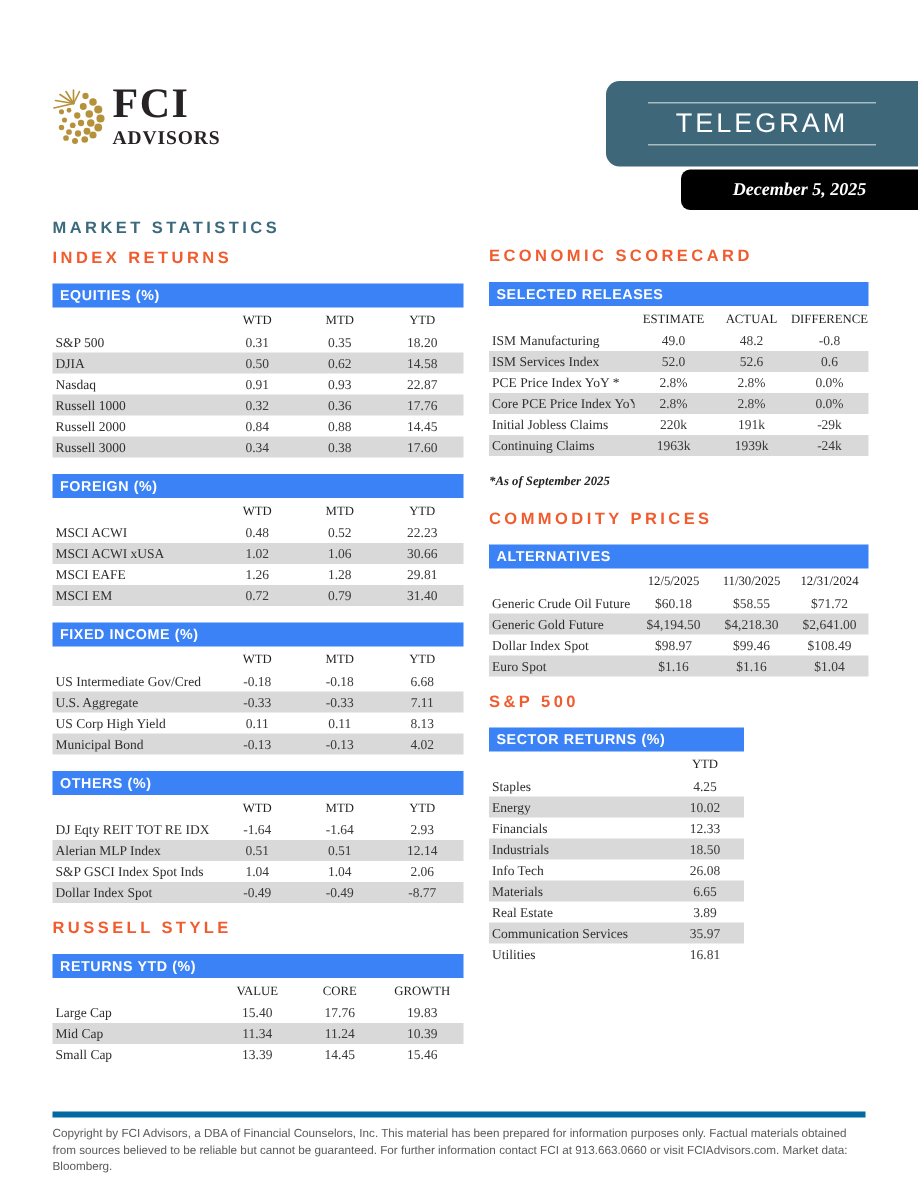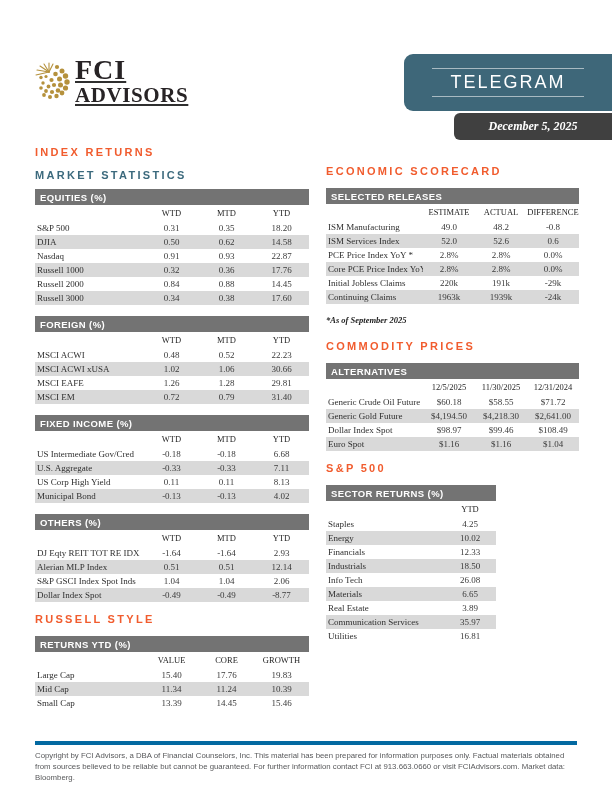--- a/index.html
+++ b/index.html
@@ -1,50 +1,50 @@
 <!DOCTYPE html>
 <html><head>
 <meta charset="utf-8">
 <style>
   html,body{margin:0;padding:0;background:#fff;}
   .page{position:relative;width:612px;height:792px;background:#ffffff;overflow:hidden;
         font-family:"Liberation Sans",sans-serif;color:#2f2f2f;}
 
   
   .header{position:relative;height:146px;}
-  .logo{position:absolute;left:34px;top:56px;display:flex;align-items:center;gap:5px;text-decoration:underline;}
+  .logo{position:absolute;left:34px;top:56px;display:flex;align-items:flex-end;gap:5px;}
   .logo svg{display:block;}
   .logo-text{line-height:1;color:#272325;font-family:"Liberation Serif",serif;}
   .logo-fci{font-size:28px;font-weight:700;letter-spacing:1px;}
-  .logo-adv{font-size:21px;font-weight:700;letter-spacing:.6px;margin-top:1px;}
+  .logo-adv{font-size:13px;font-weight:700;letter-spacing:.6px;margin-top:1px;}
 
   .telegram-banner{position:absolute;right:0;top:54px;width:208px;height:57px;
       background:#3e6779;border-radius:9px 0 0 9px;display:flex;flex-direction:column;
       align-items:center;justify-content:center;}
   .telegram-rule{width:152px;height:1px;background:rgba(255,255,255,.55);}
   .telegram-text{color:#fff;font-size:18px;letter-spacing:2px;font-weight:400;margin:3px 0;}
   .date-banner{position:absolute;right:0;top:113px;width:158px;height:27px;
-      background:#404040;border-radius:6px 0 0 6px;display:flex;align-items:center;
+      background:#000000;border-radius:6px 0 0 6px;display:flex;align-items:center;
       justify-content:center;color:#fff;font-family:"Liberation Serif",serif;
       font-style:italic;font-weight:700;font-size:12px;}
 
   
   .content{display:flex;gap:17px;padding:0 33px 0 35px;}
   .col-left{width:274px;}
   .col-right{width:253px;}
 
   .h{font-weight:700;font-size:11px;letter-spacing:2.3px;margin:0 0 11px 0;}
   .h.teal{color:#3c6a7d;margin-bottom:8px;}
   .h.orange{color:#f15c2e;}
   .h.rs{margin-top:5px;}
   .h.first-right{margin-top:19px;}
 
   
   .table{margin-bottom:11px;}
-  .tbar{background:#737373;color:#fff;font-weight:700;font-size:9.5px;
+  .tbar{background:#3b82f6;color:#fff;font-weight:700;font-size:9.5px;
         letter-spacing:.4px;padding:3px 5px 2px 5px;}
   .trow{display:flex;align-items:center;height:14px;}
   .thead{height:16px;}
   .tlabel{flex:1;font-family:"Liberation Serif",serif;font-size:9px;color:#2f2f2f;
           padding-left:2px;white-space:nowrap;overflow:hidden;}
   .tcell{width:55px;text-align:center;font-family:"Liberation Serif",serif;
          font-size:9px;color:#3a3a3a;}
   .thead .tcell{font-size:8.5px;color:#1f1f1f;}
   .col-right .tcell{width:52px;}
   .tbody .trow:nth-child(even){background:#d9d9d9;}
@@ -110,22 +110,22 @@
       <div class="telegram-rule"></div>
     </div>
     <div class="date-banner">
       <span>December 5, 2025</span>
     </div>
   </div>
 
   <div class="content">
 
     <div class="col-left">
+      <div class="h teal">MARKET STATISTICS</div>
       <div class="h orange">INDEX RETURNS</div>
-      <div class="h teal">MARKET STATISTICS</div>
 
       <div class="table">
           <div class="tbar">EQUITIES (%)</div>
           <div class="trow thead">
             <div class="tlabel"></div>
             <div class="tcell">WTD</div>
             <div class="tcell">MTD</div>
             <div class="tcell">YTD</div>
           </div>
           <div class="tbody">

